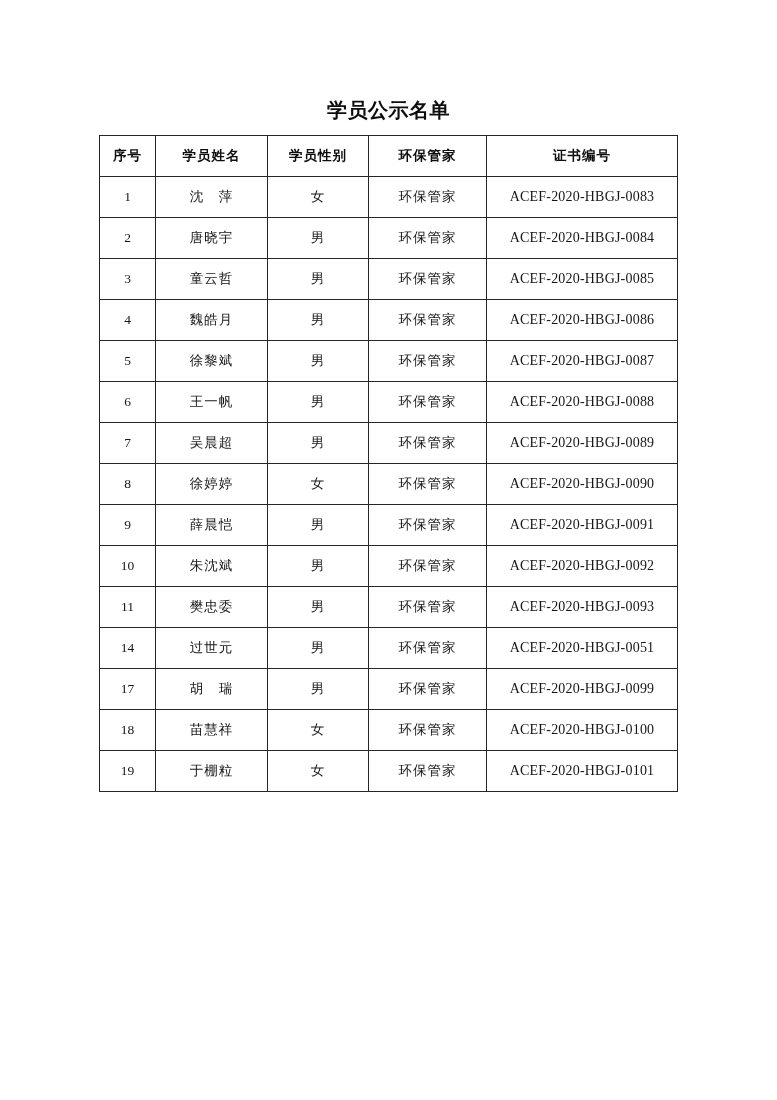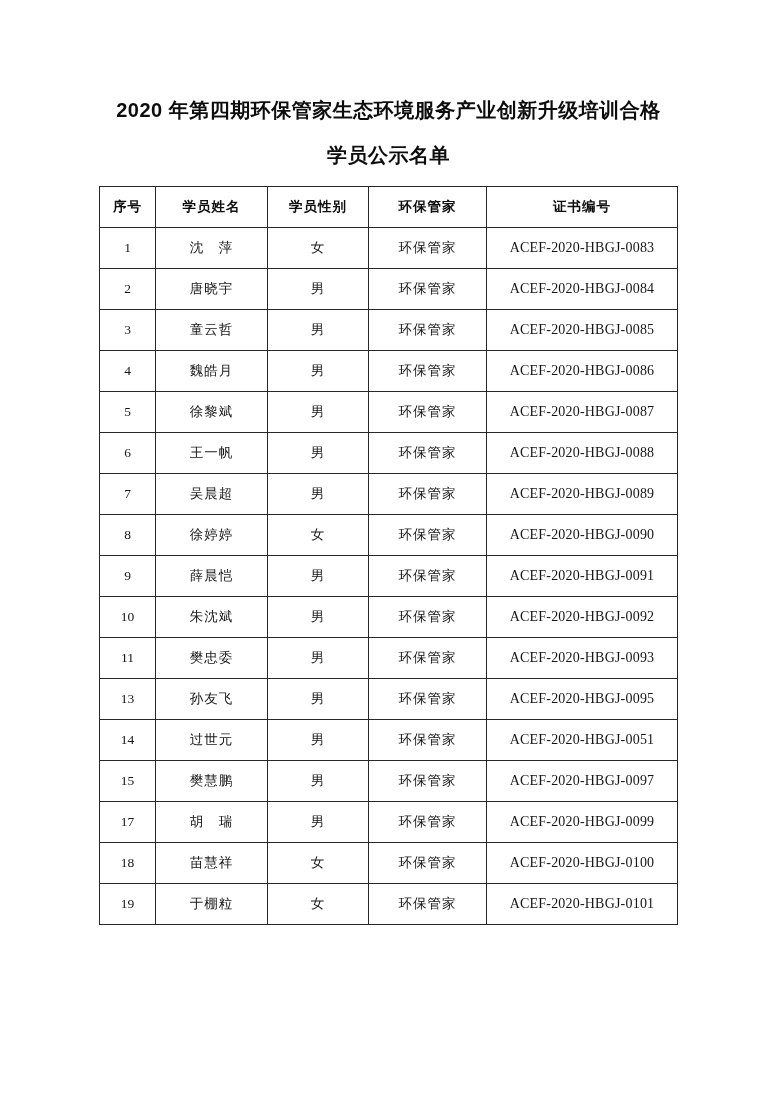--- a/index.html
+++ b/index.html
@@ -27,21 +27,21 @@
     font-size: 20px;
     color: #0d0d0d;
   }
   .doc-title .title-line {
     line-height: 45px;
     letter-spacing: 0.5px;
   }
 
   table.roster {
     margin-left: 99px;
-    margin-top: 8px;
+    margin-top: 2px;
     width: 578px;
     border-collapse: collapse;
     table-layout: fixed;
   }
 
   table.roster th,
   table.roster td {
     border: 1px solid #272727;
     text-align: center;
     vertical-align: middle;
@@ -73,21 +73,20 @@
   table.roster td.cjk {
     letter-spacing: 1px;
   }
 </style>
 </head>
 <body>
 
 <div class="page">
 
   <div class="doc-title">
-    <div class="title-line">2020 年第四期环保管家生态环境服务产业创新升级培训合格</div>
     <div class="title-line">学员公示名单</div>
   </div>
 
   <table class="roster">
     <colgroup>
       <col style="width:56px">
       <col style="width:112px">
       <col style="width:101px">
       <col style="width:118px">
       <col style="width:191px">
@@ -173,41 +172,27 @@
           <td class="cert">ACEF-2020-HBGJ-0092</td>
         </tr>
         <tr>
           <td class="seq">11</td>
           <td class="cjk">樊忠委</td>
           <td class="cjk">男</td>
           <td class="cjk">环保管家</td>
           <td class="cert">ACEF-2020-HBGJ-0093</td>
         </tr>
         <tr>
-          <td class="seq">13</td>
-          <td class="cjk">孙友飞</td>
-          <td class="cjk">男</td>
-          <td class="cjk">环保管家</td>
-          <td class="cert">ACEF-2020-HBGJ-0095</td>
-        </tr>
-        <tr>
           <td class="seq">14</td>
           <td class="cjk">过世元</td>
           <td class="cjk">男</td>
           <td class="cjk">环保管家</td>
           <td class="cert">ACEF-2020-HBGJ-0051</td>
         </tr>
         <tr>
-          <td class="seq">15</td>
-          <td class="cjk">樊慧鹏</td>
-          <td class="cjk">男</td>
-          <td class="cjk">环保管家</td>
-          <td class="cert">ACEF-2020-HBGJ-0097</td>
-        </tr>
-        <tr>
           <td class="seq">17</td>
           <td class="cjk">胡　瑞</td>
           <td class="cjk">男</td>
           <td class="cjk">环保管家</td>
           <td class="cert">ACEF-2020-HBGJ-0099</td>
         </tr>
         <tr>
           <td class="seq">18</td>
           <td class="cjk">苗慧祥</td>
           <td class="cjk">女</td>

